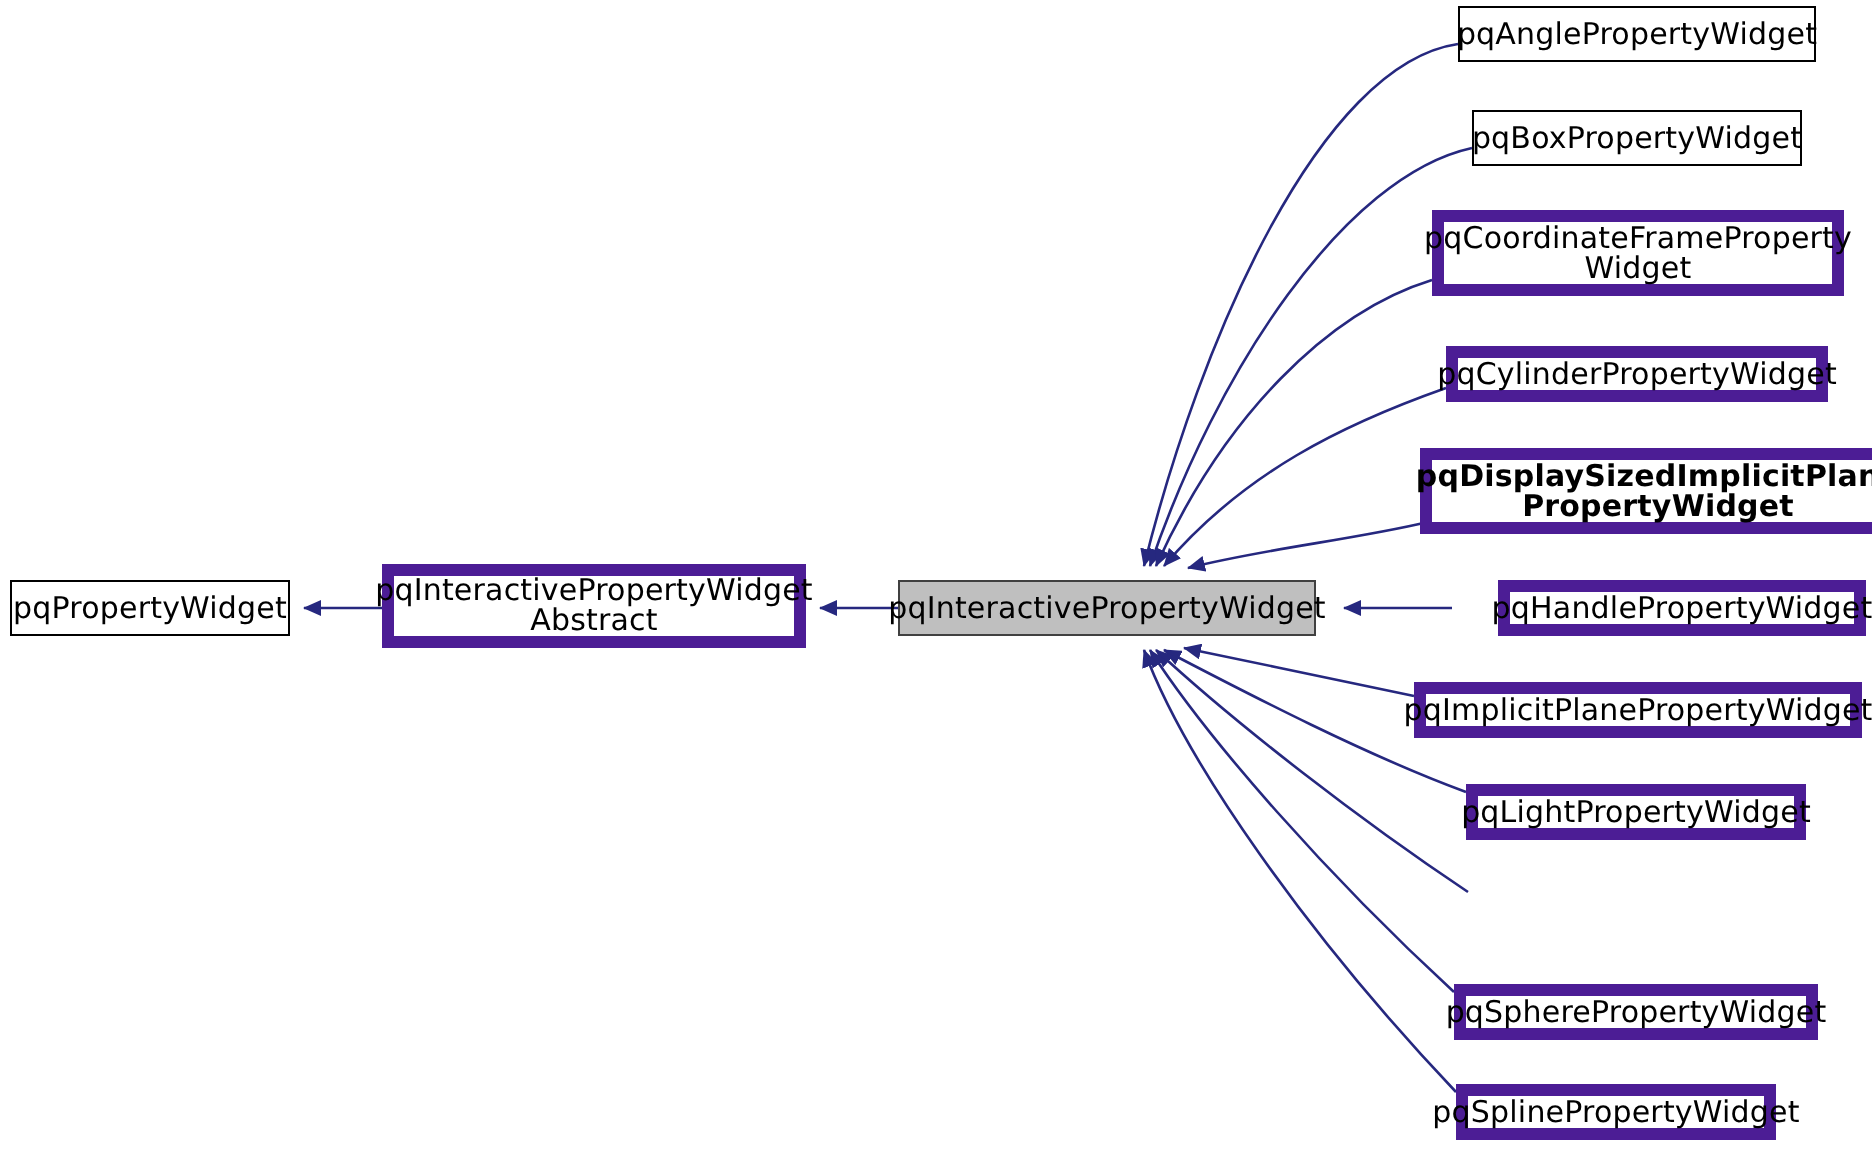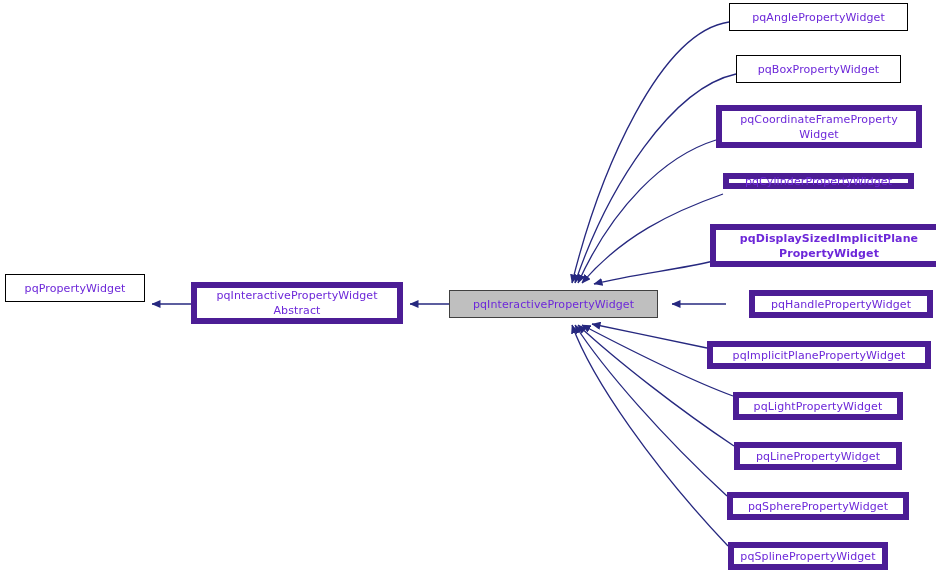--- a/index.html
+++ b/index.html
@@ -26,22 +26,22 @@
   }
   .node {
     position: absolute;
     box-sizing: border-box;
     display: flex;
     align-items: center;
     justify-content: center;
     text-align: center;
     background: #ffffff;
     border: 1px solid #000000;
-    color: #6d28d9;
-    font-size: 11px;
+    color: #000000;
+    font-size: 15px;
     line-height: 15px;
     letter-spacing: 0.1px;
     white-space: pre-line;
     z-index: 5;
   }
   .node.current {
     background: #bfbfbf;
     border: 1px solid #404040;
   }
   .node.thick {
@@ -65,30 +65,29 @@
       <path d="M 716 140 C 664 156 612 208 578 283" fill="none" stroke="#26287f" stroke-width="1.3" marker-end="url(#arrowhead)"></path>
       <path d="M 723 194 C 672 212 622 236 582 283" fill="none" stroke="#26287f" stroke-width="1.3" marker-end="url(#arrowhead)"></path>
       <path d="M 714 261 C 676 270 634 274 594 284" fill="none" stroke="#26287f" stroke-width="1.3" marker-end="url(#arrowhead)"></path>
       <path d="M 726 304 L 672 304" fill="none" stroke="#26287f" stroke-width="1.3" marker-end="url(#arrowhead)"></path>
       <path d="M 707 348 C 670 340 630 332 592 324" fill="none" stroke="#26287f" stroke-width="1.3" marker-end="url(#arrowhead)"></path>
       <path d="M 733 396 C 684 378 626 348 582 325" fill="none" stroke="#26287f" stroke-width="1.3" marker-end="url(#arrowhead)"></path>
       <path d="M 734 446 C 680 410 618 362 578 325" fill="none" stroke="#26287f" stroke-width="1.3" marker-end="url(#arrowhead)"></path>
       <path d="M 727 496 C 664 438 604 370 575 325" fill="none" stroke="#26287f" stroke-width="1.3" marker-end="url(#arrowhead)"></path>
       <path d="M 728 546 C 654 468 592 380 572 325" fill="none" stroke="#26287f" stroke-width="1.3" marker-end="url(#arrowhead)"></path>
     </svg>
-<div class="node" style="left: 5px; top: 274px; width: 140px; height: 28px;">pqPropertyWidget</div>
+<div class="node" style="left: 5px; top: 290px; width: 140px; height: 28px;">pqPropertyWidget</div>
     <div class="node thick" style="left: 191px; top: 282px; width: 212px; height: 42px;">pqInteractivePropertyWidget
 Abstract</div>
     <div class="node current" style="left: 449px; top: 290px; width: 209px; height: 28px;">pqInteractivePropertyWidget</div>
     <div class="node" style="left: 729px; top: 3px; width: 179px; height: 28px;">pqAnglePropertyWidget</div>
     <div class="node" style="left: 736px; top: 55px; width: 165px; height: 28px;">pqBoxPropertyWidget</div>
     <div class="node thick" style="left: 716px; top: 105px; width: 206px; height: 43px;">pqCoordinateFrameProperty
 Widget</div>
-    <div class="node thick" style="left: 723px; top: 173px; width: 191px; height: 16px;">pqCylinderPropertyWidget</div>
+    <div class="node thick" style="left: 723px; top: 173px; width: 191px; height: 28px;">pqCylinderPropertyWidget</div>
     <div class="node thick" style="left: 710px; top: 224px; width: 238px; height: 43px; font-weight: bold;">pqDisplaySizedImplicitPlane
 PropertyWidget</div>
     <div class="node thick" style="left: 749px; top: 290px; width: 184px; height: 28px;">pqHandlePropertyWidget</div>
     <div class="node thick" style="left: 707px; top: 341px; width: 224px; height: 28px;">pqImplicitPlanePropertyWidget</div>
     <div class="node thick" style="left: 733px; top: 392px; width: 170px; height: 28px;">pqLightPropertyWidget</div>
-    <div class="node thick" style="left: 734px; top: 442px; width: 168px; height: 28px;">pqLinePropertyWidget</div>
     <div class="node thick" style="left: 727px; top: 492px; width: 182px; height: 28px;">pqSpherePropertyWidget</div>
     <div class="node thick" style="left: 728px; top: 542px; width: 160px; height: 28px;">pqSplinePropertyWidget</div>
   </div>
 
 </body></html>

